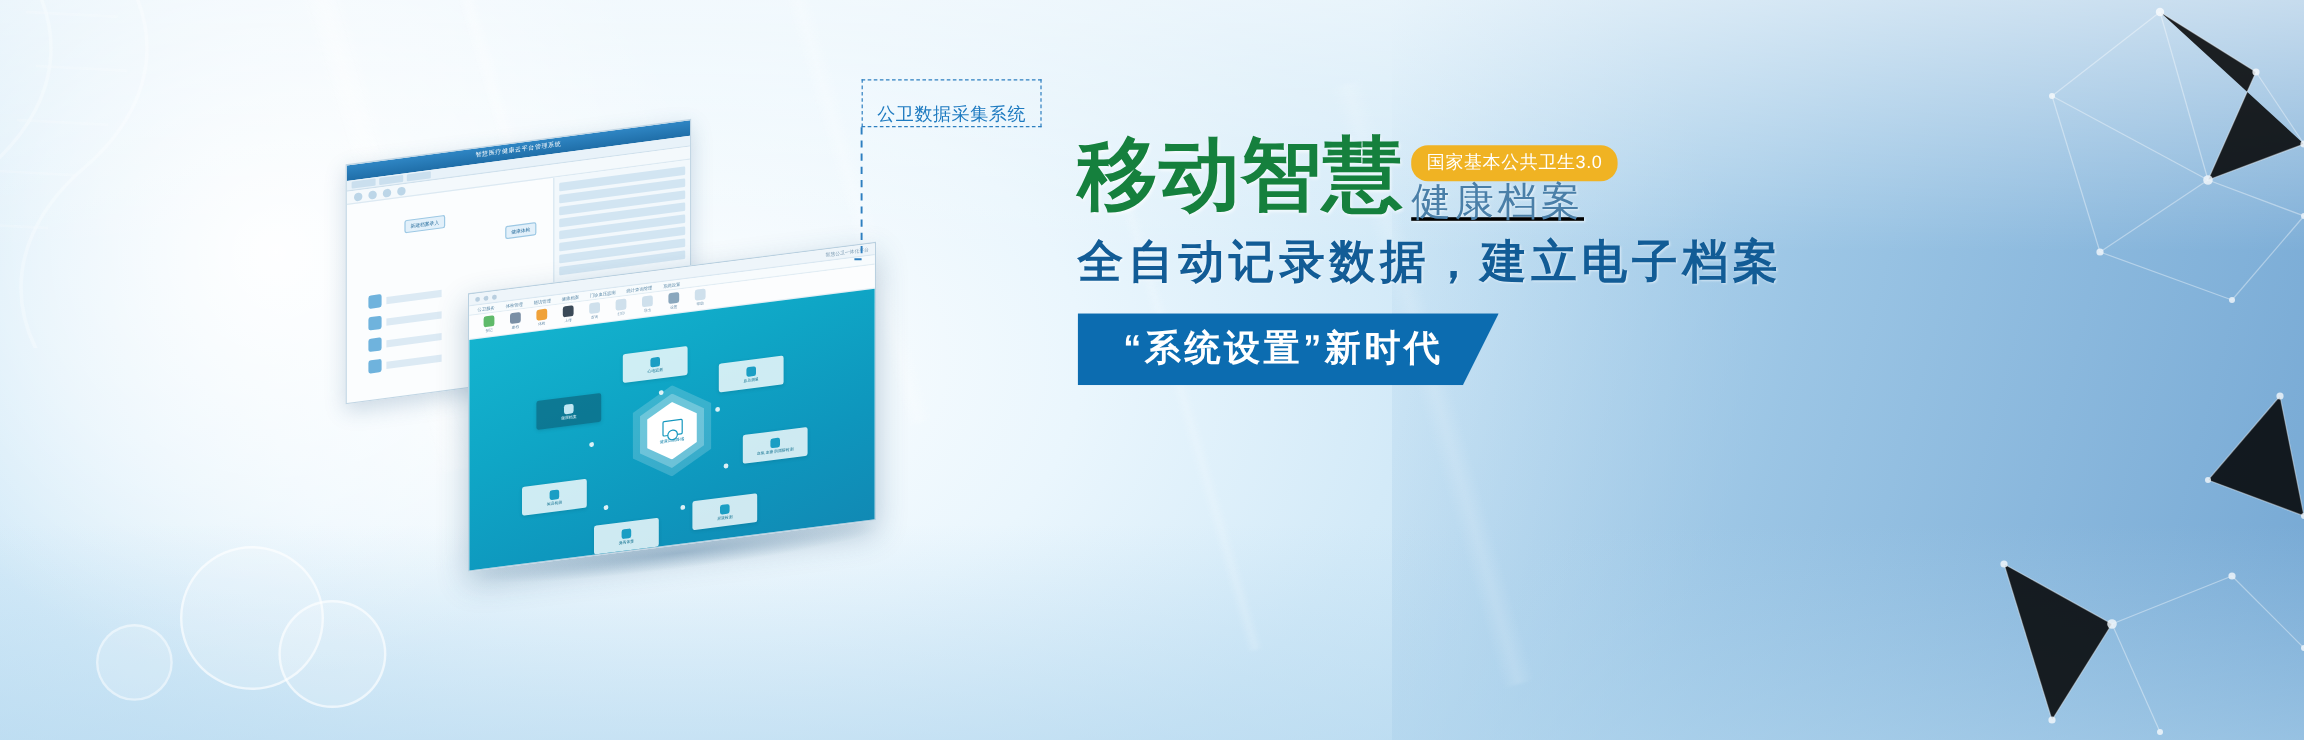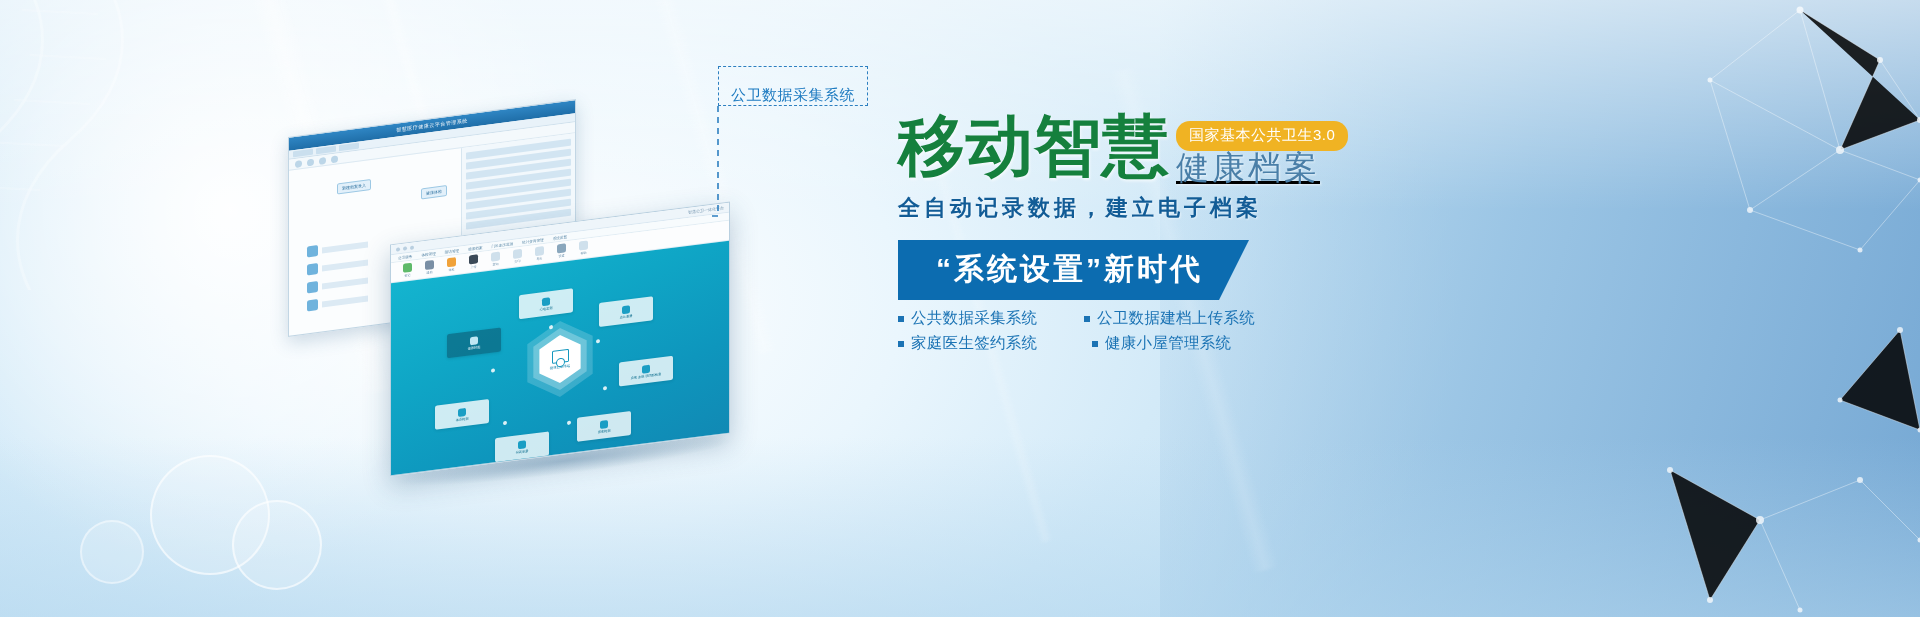--- a/index.html
+++ b/index.html
@@ -171,21 +171,21 @@
     display:inline-block; background:#f0b323; color:#fff;
     font-size:15px; padding:5px 13px 6px; border-radius:14px;
     letter-spacing:.5px; white-space:nowrap;
     position:relative; top:9px;
   }
   .h-sub {
     font-size:33px; color:#4a7fa8; letter-spacing:3px;
     margin-top:4px; text-shadow:1px 1px 2px rgba(255,255,255,.6);
   }
   .h-line2 {
-    font-size:22px; color:#125c96; font-weight:bold;
+    font-size:38px; color:#125c96; font-weight:bold;
     letter-spacing:4px; margin-top:2px;
     text-shadow:1px 1px 2px rgba(255,255,255,.55);
   }
   .ribbon {
     margin-top:17px; display:inline-block;
     background:#0c6cb0; color:#fff;
     font-size:30px; font-weight:bold; letter-spacing:3px;
     padding:9px 46px 10px 38px;
     clip-path:polygon(0 0, 100% 0, calc(100% - 30px) 100%, 0 100%);
     box-shadow:0 2px 6px rgba(20,70,120,.25);
@@ -448,33 +448,15 @@
         <div class="badge">国家基本公共卫生3.0</div>
         <div class="h-sub">健康档案</div>
       </div>
     </div>
 
     <div class="h-line2">全自动记录数据，建立电子档案</div>
 
     <div class="ribbon">“系统设置”新时代</div>
 
 
-    <div class="bullets">
-      <div class="bi">
-          <i></i>
-          <span>公共数据采集系统</span>
-        </div>
-      <div class="bi">
-          <i></i>
-          <span>公卫数据建档上传系统</span>
-        </div>
-      <div class="bi">
-          <i></i>
-          <span>家庭医生签约系统</span>
-        </div>
-      <div class="bi pad">
-          <i></i>
-          <span>健康小屋管理系统</span>
-        </div>
-    </div>
 
   </div>
 </div>
 
 </body></html>

